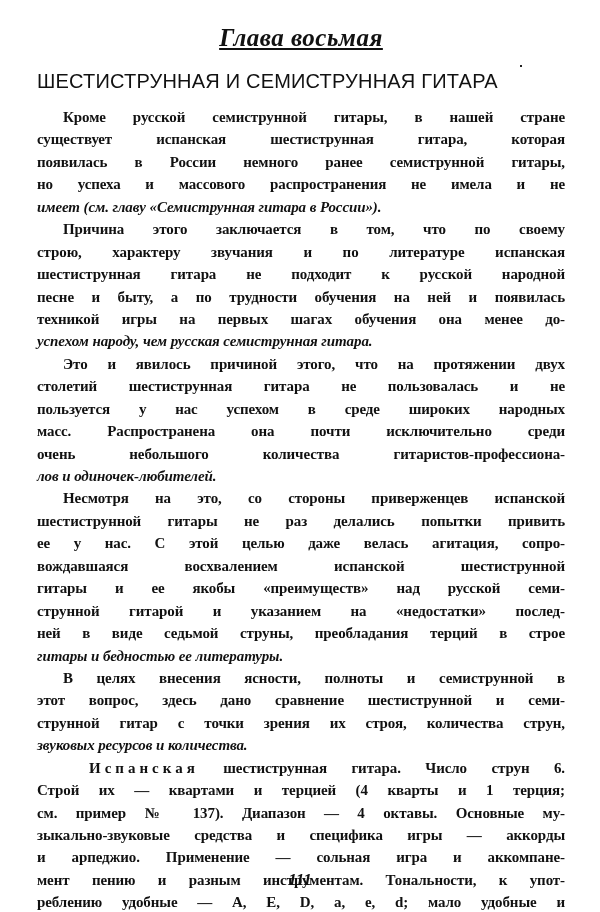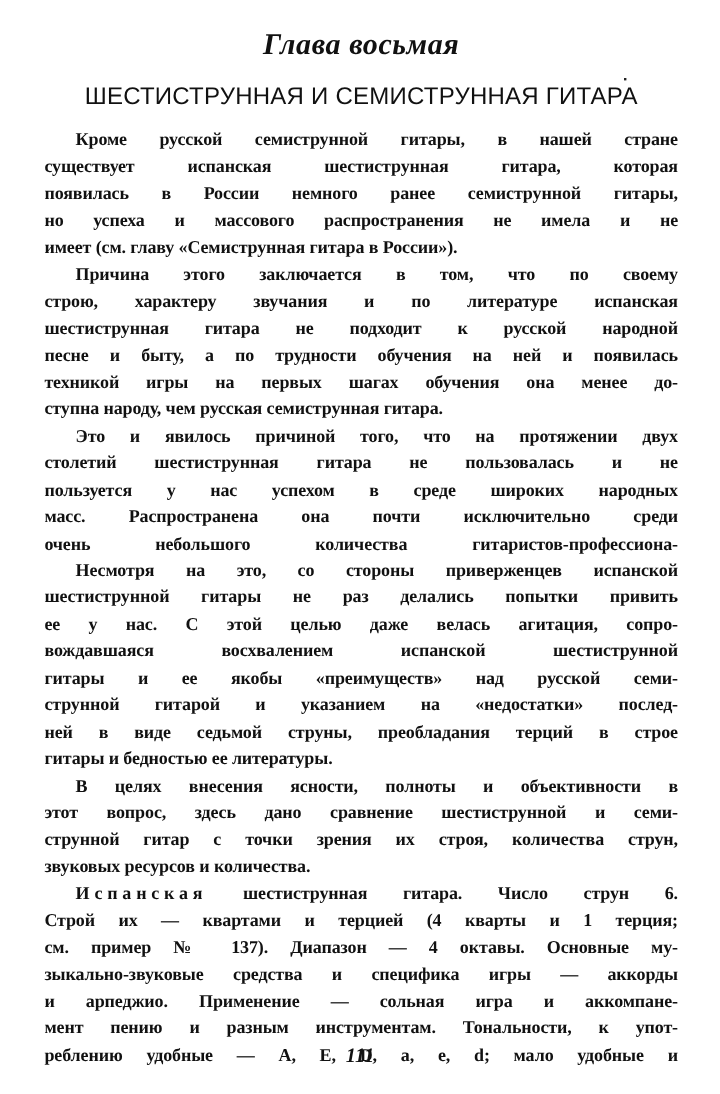--- a/index.html
+++ b/index.html
@@ -1,63 +1,64 @@
 <!DOCTYPE html>
 <html><head>
 <meta charset="utf-8">
 <style>
   html, body { margin: 0; padding: 0; background: #ffffff; }
   body { width: 600px; height: 912px; position: relative; overflow: hidden; color: #111; }
   .page { position: absolute; left: 37px; top: 0; width: 528px; }
   .chapter { position: absolute; left: 0; width: 528px; top: 24px; text-align: center;
-    font-family: "Liberation Serif", serif; font-style: italic; font-weight: bold; font-size: 25px; letter-spacing: 0.5px; }
-  .title { position: absolute; left: 0; width: 528px; top: 70px; text-align: center;
+    font-family: "Liberation Serif", serif; font-style: italic; font-weight: bold; font-size: 25px; letter-spacing: 0.5px; text-decoration: underline; }
+  .title { position: absolute; left: 0; width: 528px; top: 70px; text-align: left;
     font-family: "Liberation Sans", sans-serif; font-size: 20px; letter-spacing: 0.2px; }
   .dot { position: absolute; width: 2px; height: 2px; background: #222; }
   .lines { position: absolute; left: 0; top: 106px; width: 528px; }
   .line { font-family: "Liberation Serif", serif; font-size: 15px; line-height: 22.45px; height: 22.45px;
     white-space: nowrap; text-align: justify; text-align-last: justify; font-weight: bold; letter-spacing: -0.1px; }
   .line.indent { text-indent: 26px; }
-  .line.last { text-align-last: left; }
-  .sp { letter-spacing: 4px; }
+  .line.last { text-align-last: left; font-style: italic; }
+  .sp { letter-spacing: 4px; margin-left: 26px; }
   .pagenum { position: absolute; left: 0; width: 600px; top: 870px; text-align: center;
     font-family: "Liberation Serif", serif; font-style: italic; font-weight: bold; font-size: 17px; }
 </style>
 </head>
 <body>
 
 <div class="page">
   <div class="chapter">Глава восьмая</div>
   <div class="title">ШЕСТИСТРУННАЯ И СЕМИСТРУННАЯ ГИТАРА</div>
   <div class="lines" id="lines">
       <div class="line indent">Кроме русской семиструнной гитары, в нашей стране</div>
       <div class="line">существует испанская шестиструнная гитара, которая</div>
       <div class="line">появилась в России немного ранее семиструнной гитары,</div>
       <div class="line">но успеха и массового распространения не имела и не</div>
       <div class="line last">имеет (см. главу «Семиструнная гитара в России»).</div>
       <div class="line indent">Причина этого заключается в том, что по своему</div>
       <div class="line">строю, характеру звучания и по литературе испанская</div>
       <div class="line">шестиструнная гитара не подходит к русской народной</div>
       <div class="line">песне и быту, а по трудности обучения на ней и появилась</div>
       <div class="line">техникой игры на первых шагах обучения она менее до-</div>
-      <div class="line last">ступна народу, чем русская семиструнная гитара.</div>
-      <div class="line indent">Это и явилось причиной того, что на протяжении двух</div>
+      <div class="line last">успехом народу, чем русская семиструнная гитара.</div>
+      <div class="line indent">Это и явилось причиной этого, что на протяжении двух</div>
       <div class="line">столетий шестиструнная гитара не пользовалась и не</div>
       <div class="line">пользуется у нас успехом в среде широких народных</div>
       <div class="line">масс. Распространена она почти исключительно среди</div>
       <div class="line">очень небольшого количества гитаристов-профессиона-</div>
+      <div class="line last">лов и одиночек-любителей.</div>
       <div class="line indent">Несмотря на это, со стороны приверженцев испанской</div>
       <div class="line">шестиструнной гитары не раз делались попытки привить</div>
       <div class="line">ее у нас. С этой целью даже велась агитация, сопро-</div>
       <div class="line">вождавшаяся восхвалением испанской шестиструнной</div>
       <div class="line">гитары и ее якобы «преимуществ» над русской семи-</div>
       <div class="line">струнной гитарой и указанием на «недостатки» послед-</div>
       <div class="line">ней в виде седьмой струны, преобладания терций в строе</div>
       <div class="line last">гитары и бедностью ее литературы.</div>
-      <div class="line indent">В целях внесения ясности, полноты и объективности в</div>
+      <div class="line indent">В целях внесения ясности, полноты и семиструнной в</div>
       <div class="line">этот вопрос, здесь дано сравнение шестиструнной и семи-</div>
       <div class="line">струнной гитар с точки зрения их строя, количества струн,</div>
       <div class="line last">звуковых ресурсов и количества.</div>
       <div class="line indent"><span class="sp">Испанская</span> <span>шестиструнная гитара. Число струн 6.</span></div>
       <div class="line">Строй их — квартами и терцией (4 кварты и 1 терция;</div>
       <div class="line">см. пример № 137). Диапазон — 4 октавы. Основные му-</div>
       <div class="line">зыкально-звуковые средства и специфика игры — аккорды</div>
       <div class="line">и арпеджио. Применение — сольная игра и аккомпане-</div>
       <div class="line">мент пению и разным инструментам. Тональности, к упот-</div>
       <div class="line">реблению удобные — A, E, D, a, e, d; мало удобные и</div>

